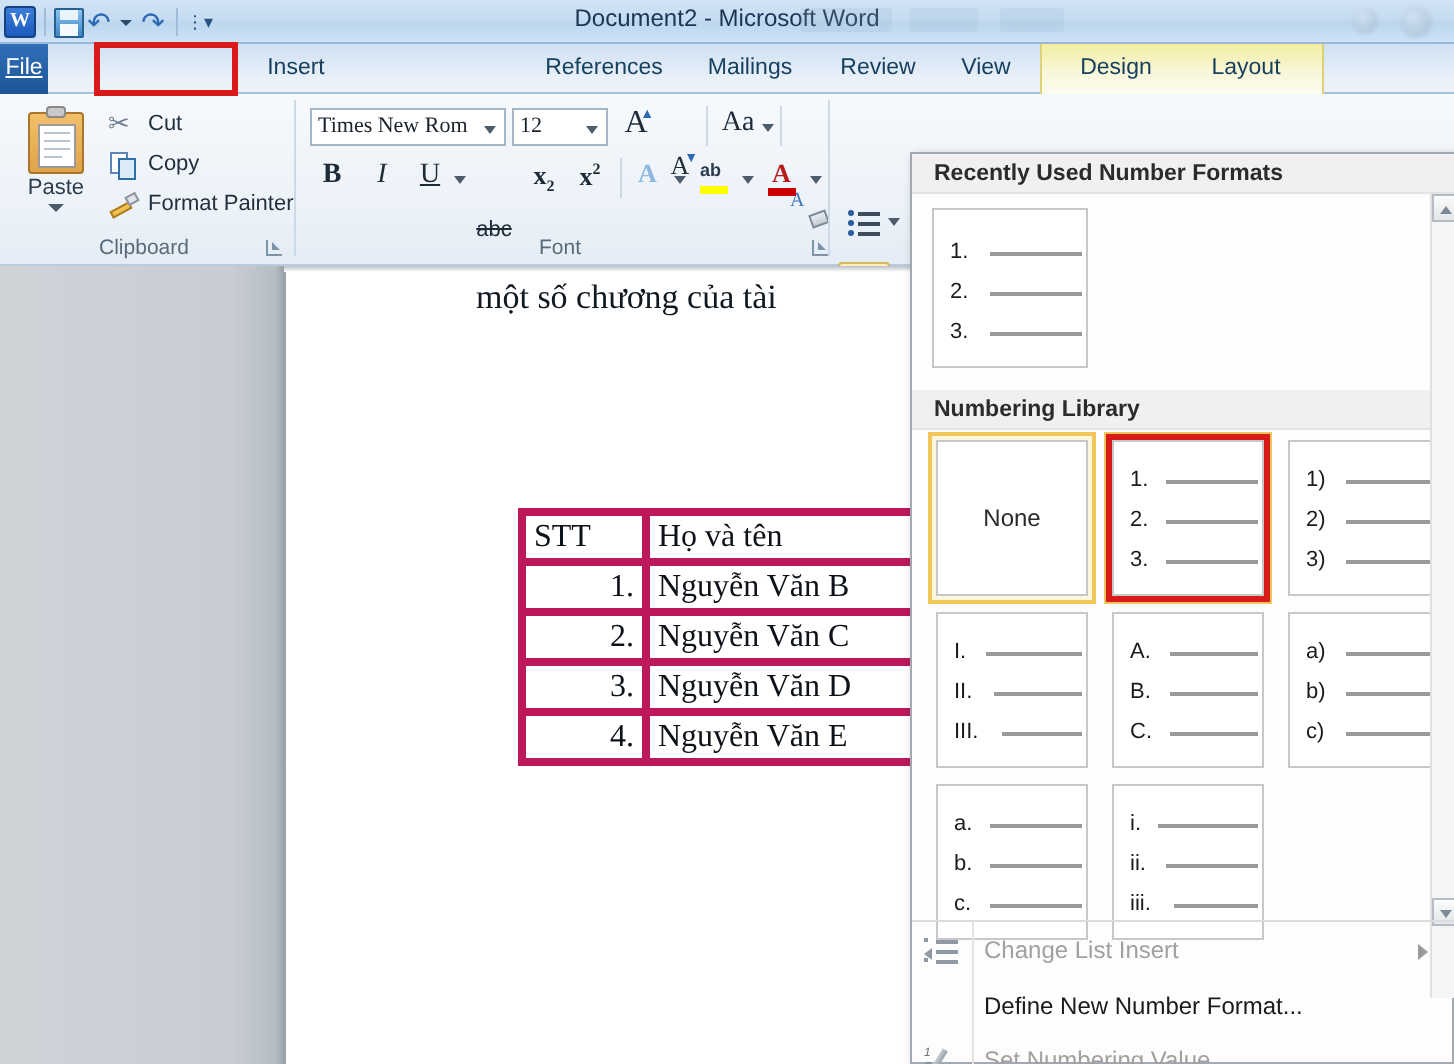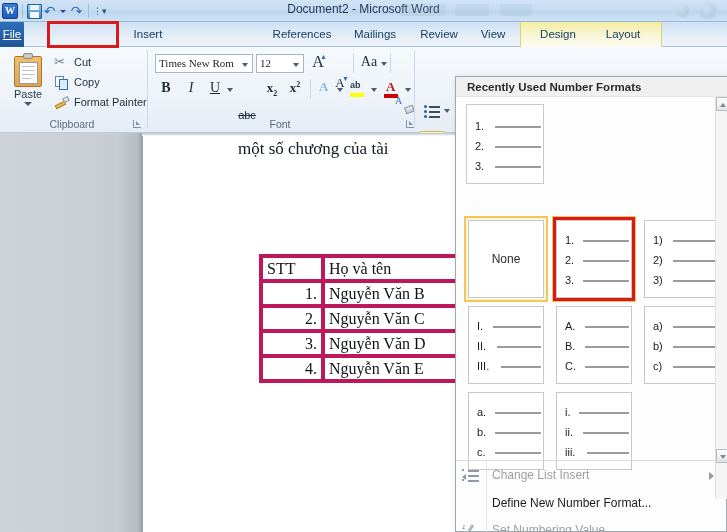--- a/index.html
+++ b/index.html
@@ -556,20 +556,21 @@
     <div class="row" style="top:34px;">
       <span class="mk">2.</span>
       <i class="ln" style="left:20px; width:46px;"></i>
     </div>
     <div class="row" style="top:54px;">
       <span class="mk">3.</span>
       <i class="ln" style="left:20px; width:46px;"></i>
     </div>
   </div>
 
+  <div class="panel-head" id="head-library">Numbering Library</div>
 
   <div class="sel-yellow" style="left:8px; top:139px; width:84px; height:86px;"></div>
   <div class="gal none-cell" style="left:12px; top:143px; width:76px; height:78px;text-align:right;">
     <span class="nonetext">None</span>
   </div>
 
   <div class="sel-yellow" style="left:96px; top:139px; width:84px; height:86px;"></div>
   <div class="gal" style="left:100px; top:143px; width:76px; height:78px;">
     <div class="row" style="top:12px;">
       <span class="mk">1.</span>

